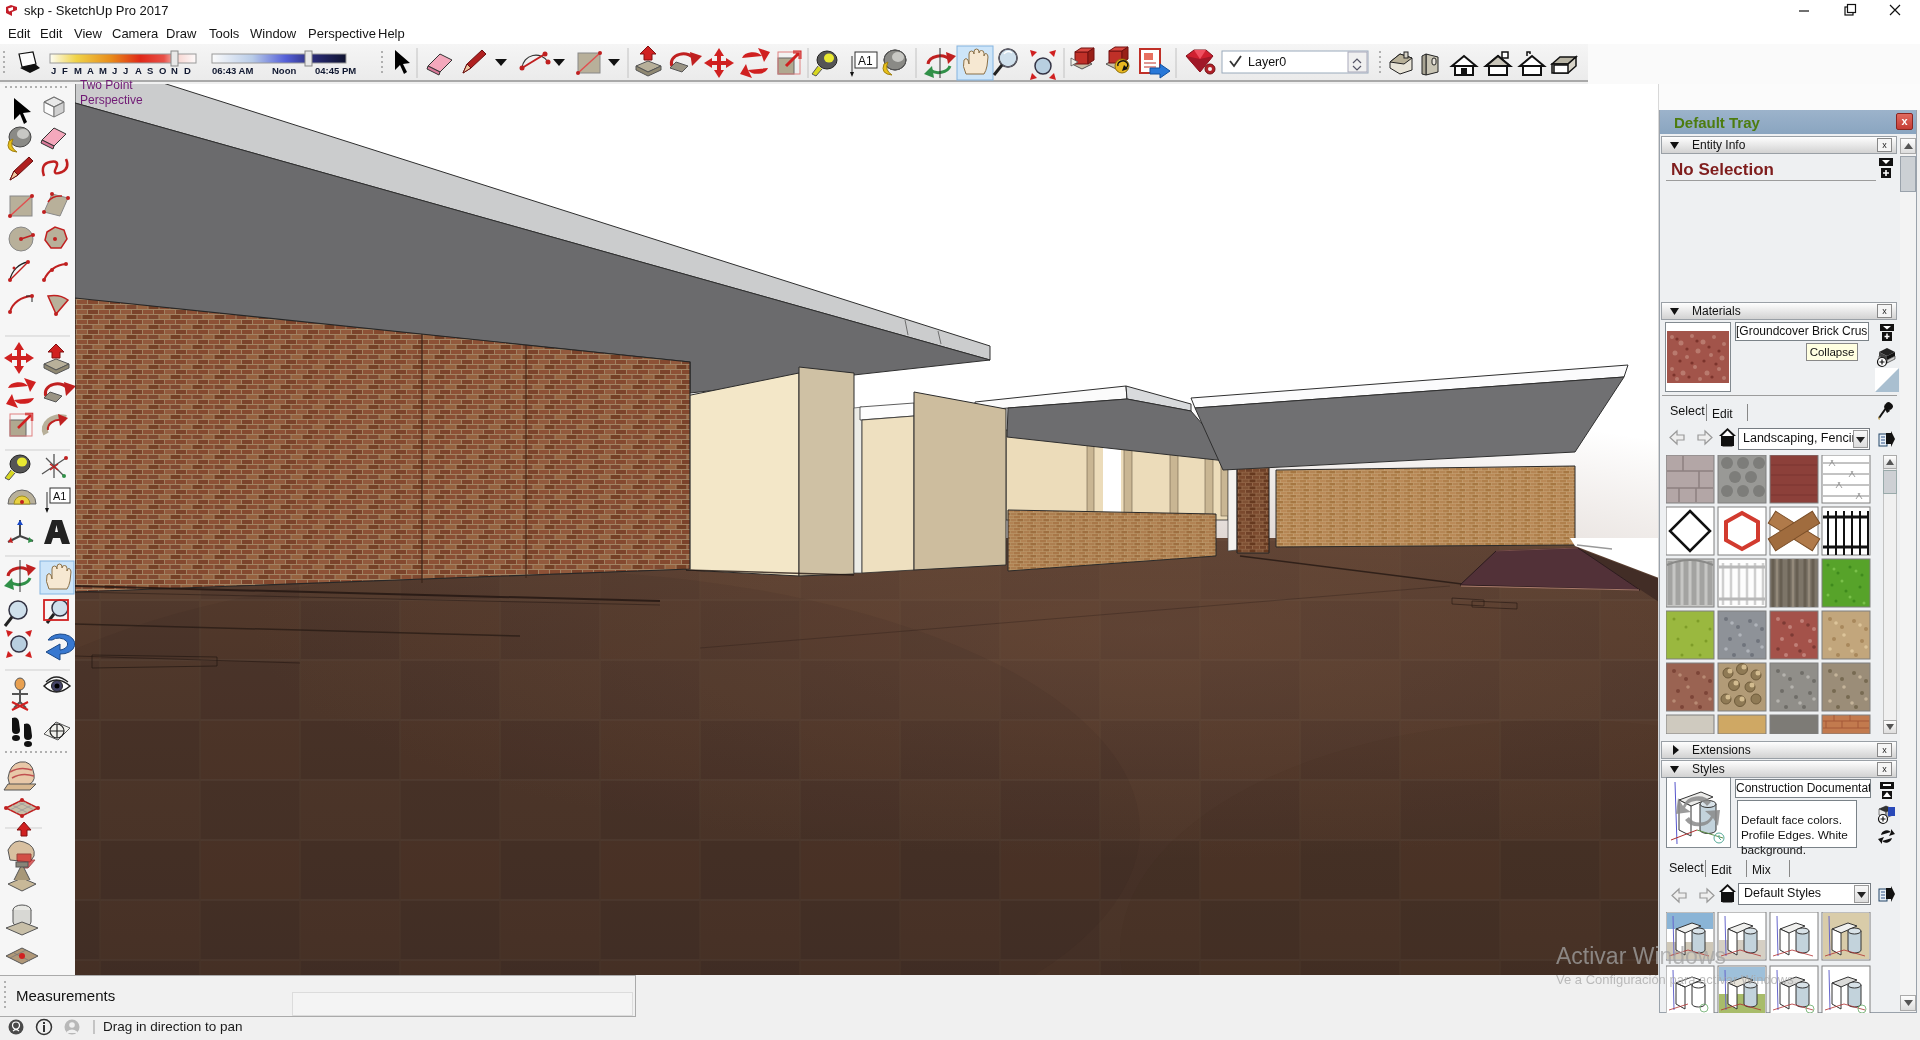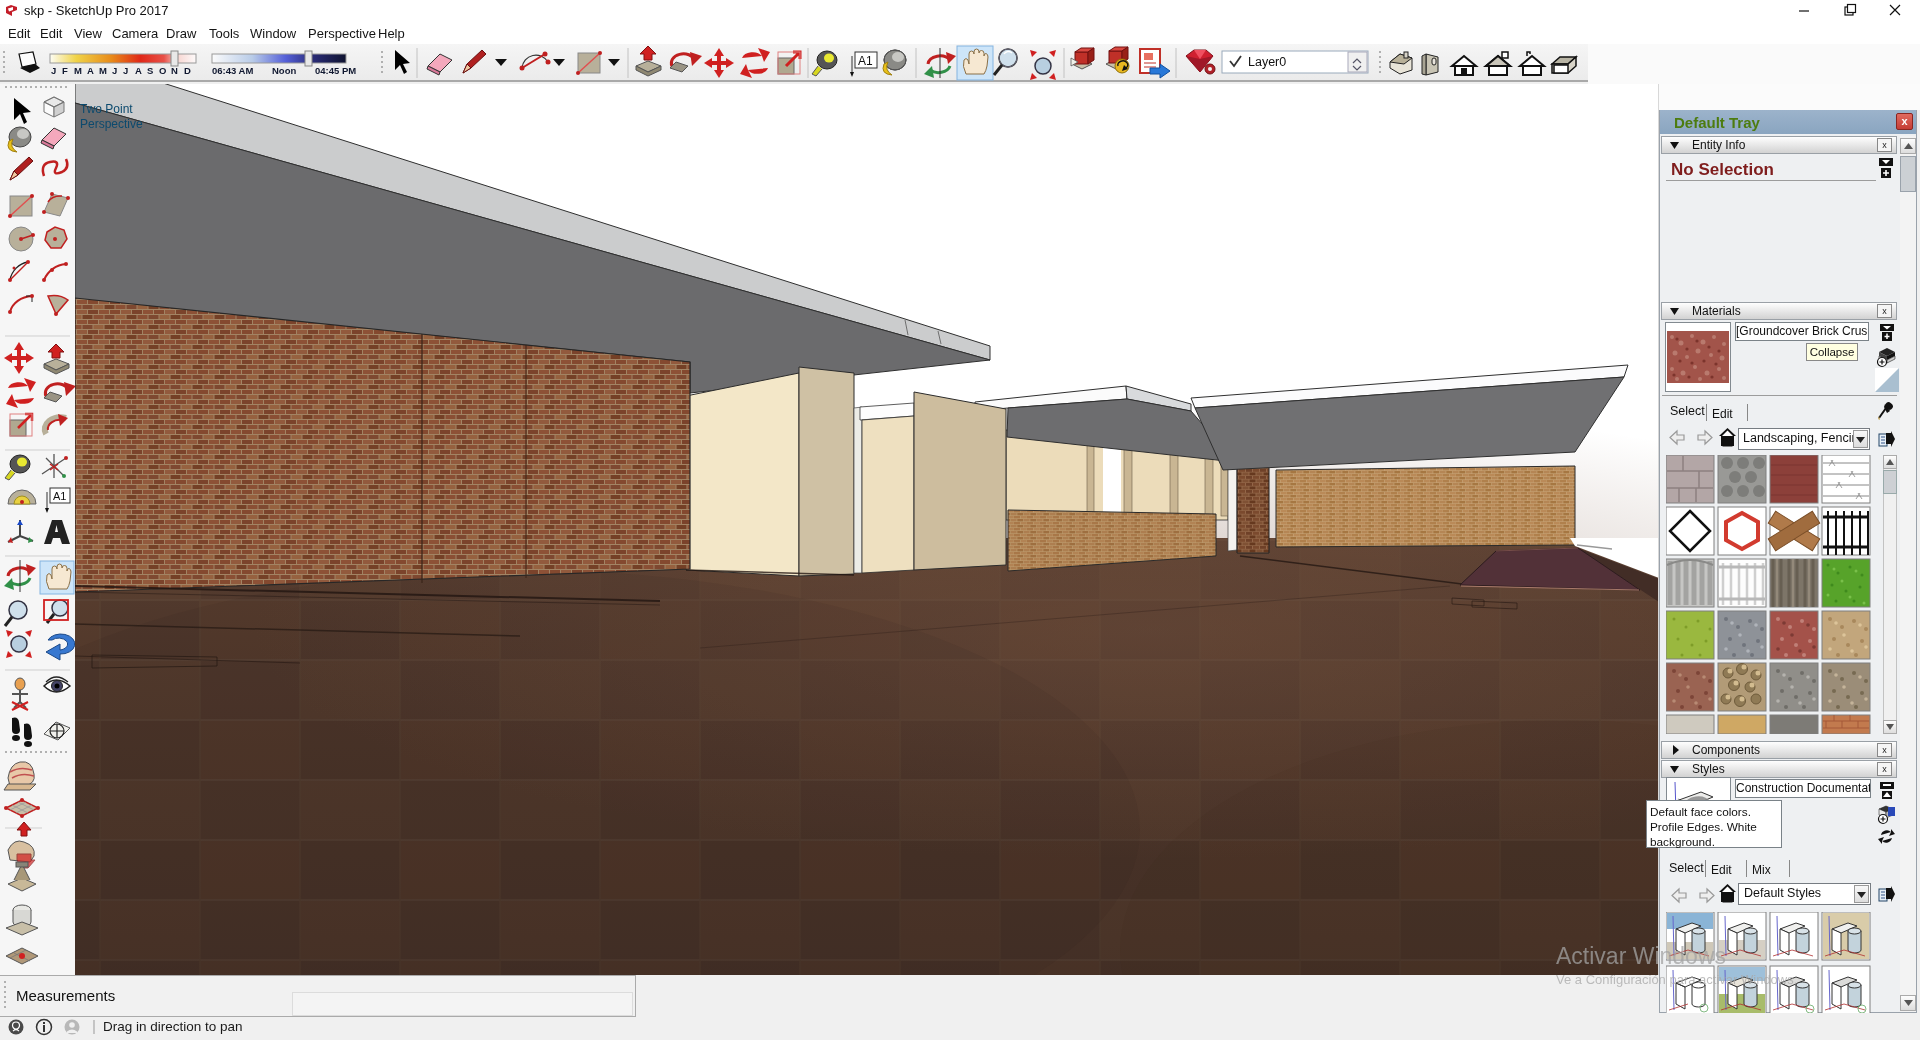--- a/index.html
+++ b/index.html
@@ -582,21 +582,21 @@
 <line x1="1240" y1="556" x2="1462" y2="584" stroke-width="1.5" opacity=".8"></line>
 <polygon points="1452,598 1484,600 1484,606 1452,604" stroke-width="1" opacity=".6"></polygon>
 <polygon points="1472,601 1517,603 1517,609 1472,607" stroke-width="1" opacity=".6"></polygon>
 <line x1="686" y1="570" x2="854" y2="575" stroke-width="1.5" opacity=".8"></line>
 </g>
 
 <polygon points="1496,551 1578,548 1640,590 1460,585" fill="#523138" stroke="#2c1b1e" stroke-width="1"></polygon>
 <line x1="1461" y1="586" x2="1639" y2="590" stroke="#bb8877" stroke-width="1" opacity=".85"></line>
 <line x1="1496" y1="551" x2="1578" y2="548" stroke="#8a5a55" stroke-width="1" opacity=".8"></line>
 </svg>
-<div class="a" style="left:80px;top:102px;font-size:12px;color:#0c4a6e;line-height:15px">Two Point<br>Perspective</div>
+<div class="a" style="left:80px;top:78px;font-size:12px;color:#701a75;line-height:15px">Two Point<br>Perspective</div>
 
 <div class="a" style="left:1658px;top:84px;width:1px;height:891px;background:#d8d8d8"></div>
 <div class="a" style="left:1659px;top:84px;width:261px;height:26px;background:#fbfbfb"></div>
 <div class="a" style="left:1659px;top:110px;width:258px;height:903px;background:#eef0f2;border:1px solid #9aa2ab"></div>
 <div class="a" style="left:1660px;top:110px;width:256px;height:24px;background:linear-gradient(#9cb3cb,#8aa5c0)"></div>
 <div class="a" style="left:1674px;top:114px;font-size:15px;font-weight:bold;color:#4d7c0f">Default Tray</div>
 <div class="a" style="left:1896px;top:113px;width:17px;height:17px;background:linear-gradient(#e06a60,#c53c34);border:1px solid #8a2520;border-radius:2px;color:#fff;font-size:11px;font-weight:bold;text-align:center;line-height:15px">x</div>
 
 <div class="a" style="left:1661px;top:136px;width:236px;height:18px;background:linear-gradient(#fefefe,#d2d2d2);border:1px solid #9aa0a6"></div>
 <svg class="a" style="left:1670px;top:141px" width="9" height="8">
@@ -960,21 +960,21 @@
 <div class="a" style="left:1883px;top:470px;width:14px;height:24px;background:#cdd0d4;border:1px solid #9aa"></div>
 <div class="a" style="left:1883px;top:720px;width:14px;height:14px;background:linear-gradient(#fdfdfd,#ddd);border:1px solid #aaa"></div>
 <svg class="a" style="left:1886px;top:724px" width="8" height="6">
     <polygon points="0,0 8,0 4,6" fill="#555"></polygon>
   </svg>
 
 <div class="a" style="left:1661px;top:741px;width:236px;height:18px;background:linear-gradient(#fefefe,#d2d2d2);border:1px solid #9aa0a6"></div>
 <svg class="a" style="left:1672px;top:745px" width="7" height="10">
     <polygon points="1,0 7,5 1,10" fill="#111"></polygon>
   </svg>
-<div class="a hdrtxt" style="left:1692px;top:743px">Components</div>
+<div class="a hdrtxt" style="left:1692px;top:743px">Extensions</div>
 <div class="a" style="left:1877px;top:743px;width:15px;height:14px;background:#f5f5f5;border:1px solid #888;font-size:9px;text-align:center;line-height:12px;color:#222">x</div>
 <div class="a" style="left:1661px;top:760px;width:236px;height:18px;background:linear-gradient(#fefefe,#d2d2d2);border:1px solid #9aa0a6"></div>
 <svg class="a" style="left:1670px;top:765px" width="9" height="8">
     <polygon points="0,1 9,1 4.5,8" fill="#111"></polygon>
   </svg>
 <div class="a hdrtxt" style="left:1692px;top:762px">Styles</div>
 <div class="a" style="left:1877px;top:762px;width:15px;height:14px;background:#f5f5f5;border:1px solid #888;font-size:9px;text-align:center;line-height:12px;color:#222">x</div>
 
 <div class="a" style="left:1666px;top:777px;width:65px;height:71px;background:#fff;border:1px solid #828a90"></div>
 <svg class="a" style="left:1667px;top:778px" width="63" height="69" viewBox="0 0 63 69">
@@ -984,21 +984,21 @@
 <path d="M33 26 V52 A8 3.5 0 0 0 49 52 V26" fill="#c3d3dc" stroke="#333"></path>
     <ellipse cx="41" cy="26" rx="8" ry="3.5" fill="#d8e2e8" stroke="#333"></ellipse>
 <path d="M4 62 L30 52" stroke="#b03030" stroke-width="1"></path>
     <path d="M30 52 L56 60" stroke="#609048" stroke-width="1"></path>
 <path d="M44 24 A16 14 0 0 0 16 28 L11 20 L9 36 L24 34 L18 30 A12 10 0 0 1 40 28 Z" fill="#8a8a8a" opacity=".85"></path>
 <path d="M18 42 A16 14 0 0 0 46 40 L51 48 L53 32 L38 33 L44 38 A12 10 0 0 1 22 39 Z" fill="#8a8a8a" opacity=".85"></path>
 <circle cx="52" cy="60" r="5" fill="none" stroke="#5a9" stroke-width="1"></circle>
     <path d="M52 57 V60 L54 62" stroke="#5a9" fill="none"></path>
 </svg>
 <div class="a" style="left:1735px;top:779px;width:136px;height:19px;background:#fff;border:1px solid #7a8288;font-size:12px;color:#111;line-height:17px;white-space:nowrap;overflow:hidden">Construction Documentatio</div>
-<div class="a" style="left:1646px;top:800px;width:136px;height:48px;background:#fff;border:1px solid #7a8288;font-size:11.8px;color:#111;line-height:15px;padding:4px 3px">Default face colors. Profile Edges. White background.</div>
+<div class="a" style="left:1737px;top:800px;width:120px;height:48px;background:#fff;border:1px solid #7a8288;font-size:11.8px;color:#111;line-height:15px;padding:12px 3px">Default face colors. Profile Edges. White background.</div>
 <svg class="a" style="left:1879px;top:782px" width="16" height="17">
     <rect x="1" y="0" width="14" height="7" fill="#111"></rect>
     <rect x="4" y="2" width="8" height="2" fill="#fff"></rect>
     <rect x="3" y="9" width="10" height="8" fill="#111"></rect>
     <polygon points="8,10 12,15 4,15" fill="#fff"></polygon>
   </svg>
 <svg class="a" style="left:1877px;top:805px" width="19" height="20">
     <polygon points="2,4 9,1 16,4 9,7" fill="#333" stroke="#111" stroke-width=".5"></polygon>
     <polygon points="2,4 2,10 9,13 9,7" fill="#e8e8e8" stroke="#111" stroke-width=".5"></polygon>
     <polygon points="16,4 16,10 9,13 9,7" fill="#b8b8b8" stroke="#111" stroke-width=".5"></polygon>

